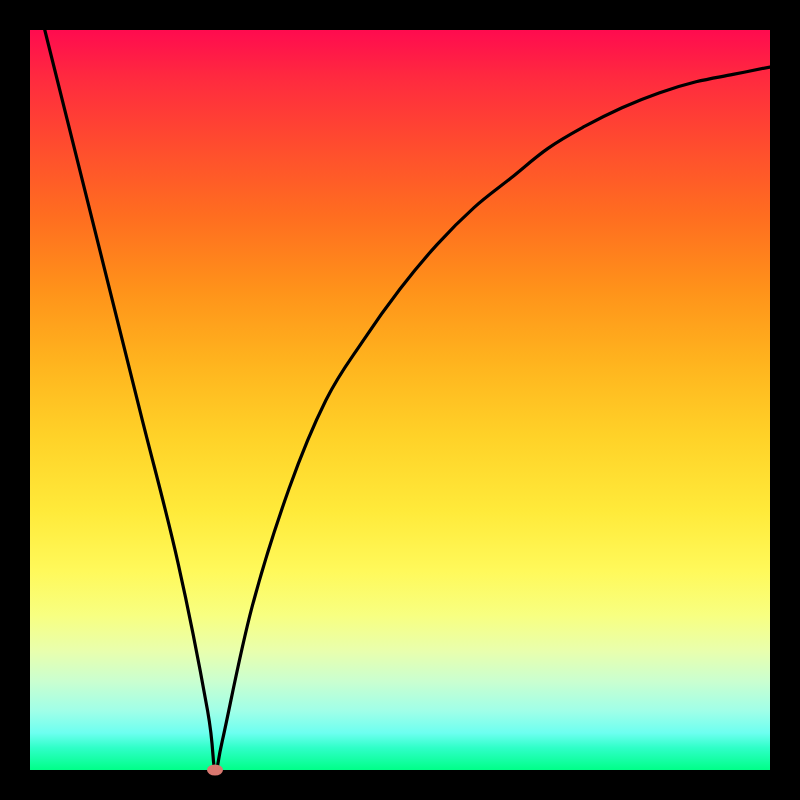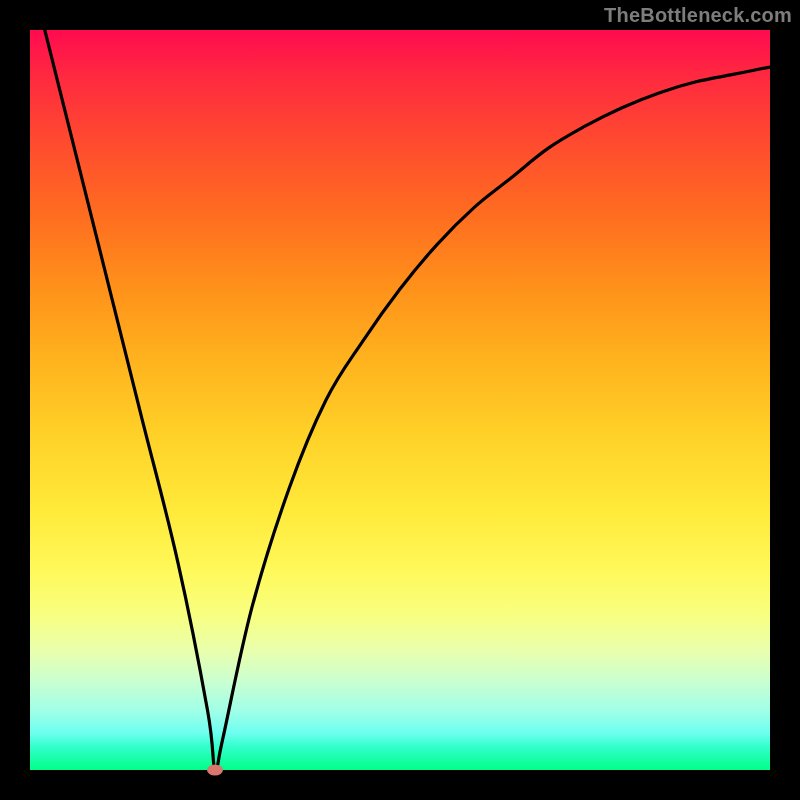--- a/index.html
+++ b/index.html
@@ -61,21 +61,20 @@
     transform: translate(-50%, -50%);
   }
 </style>
 </head>
 <body>
 
 <div class="outer">
 
   <div class="plot-area"></div>
 
-  <span class="watermark">TheBottleneck.com</span>
 
   <svg class="curve" viewBox="0 0 740 740" preserveAspectRatio="none">
     <path id="curve-path" fill="none" stroke="#000" stroke-width="3.2" stroke-linecap="round" d="M 14.80 0.00 C 18.80 15.98, 26.34 46.18, 37.00 88.80 C 47.66 131.42, 60.68 183.52, 74.00 236.80 C 87.32 290.08, 97.68 331.52, 111.00 384.80 C 124.32 438.08, 136.01 479.52, 148.00 532.80 C 159.99 586.08, 170.94 643.50, 177.60 680.80 C 184.26 718.10, 182.34 734.67, 185.00 740.00 C 187.66 745.33, 185.74 739.70, 192.40 710.40 C 199.06 681.10, 210.01 622.49, 222.00 577.20 C 233.99 531.91, 245.68 496.10, 259.00 458.80 C 272.32 421.50, 282.68 396.64, 296.00 370.00 C 309.32 343.36, 319.68 330.78, 333.00 310.80 C 346.32 290.82, 356.68 276.32, 370.00 259.00 C 383.32 241.68, 393.68 229.25, 407.00 214.60 C 420.32 199.95, 430.68 189.59, 444.00 177.60 C 457.32 165.61, 467.68 158.66, 481.00 148.00 C 494.32 137.34, 504.68 127.72, 518.00 118.40 C 531.32 109.08, 541.68 103.53, 555.00 96.20 C 568.32 88.87, 578.68 83.69, 592.00 77.70 C 605.32 71.71, 615.68 67.56, 629.00 62.90 C 642.32 58.24, 652.68 55.13, 666.00 51.80 C 679.32 48.47, 689.68 47.06, 703.00 44.40 C 716.32 41.74, 733.34 38.33, 740.00 37.00"></path>
   </svg>
 
   <div class="marker" id="optimum-marker" style="left: 215px; top: 770px; background: rgb(217, 119, 111);"></div>
 
 </div>
 
 </body></html>

